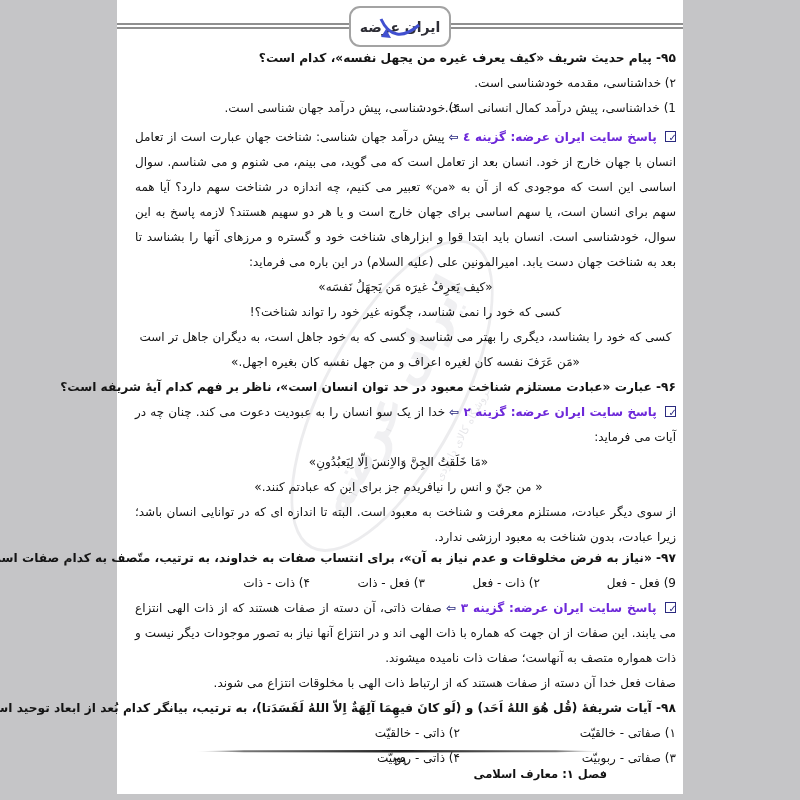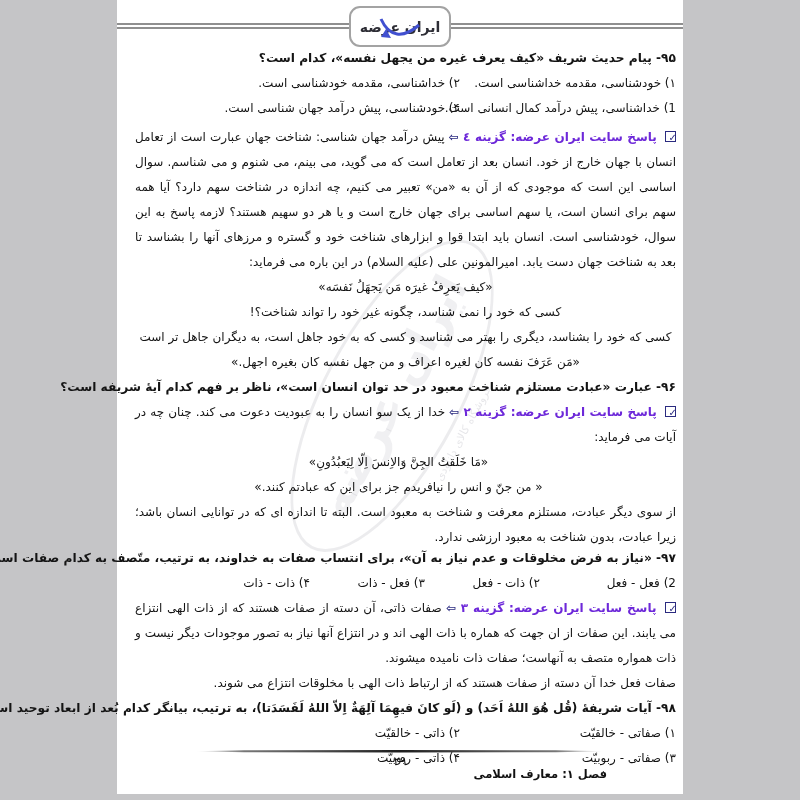--- a/index.html
+++ b/index.html
@@ -74,42 +74,41 @@
       <div class="wm-ellipse">
         <span class="wm-text">ایران عرضه</span>
       </div>
       <div class="wm-sub">فروشگاه کالای دانلودی</div>
     </div>
 
     <div class="content">
 
       <div class="q-title">۹۵- پیام حدیث شریف «کیف یعرف غیره من یجهل نفسه»، کدام است؟</div>
       <div class="opt-row">
-        <div class="opt w216">۱) خودشناسی، مقدمه خداشناسی است.</div>
         <div class="opt">۲) خداشناسی، مقدمه خودشناسی است.</div>
       </div>
       <div class="opt-row">
         <div class="opt w216">1) خداشناسی، پیش درآمد کمال انسانی است.</div>
         <div class="opt">۴) خودشناسی، پیش درآمد جهان شناسی است.</div>
       </div>
       <p class="answer mt4"><span class="chk"><span class="chk-mark">✓</span></span> <span class="ans-label">پاسخ سایت ایران عرضه: گزینه ٤</span> <span class="arrow-icon">⇦</span> <span>پیش درآمد جهان شناسی: شناخت جهان عبارت است از تعامل انسان با جهان خارج از خود. انسان بعد از تعامل است که می گوید، می بینم، می شنوم و می شناسم. سوال اساسی این است که موجودی که از آن به «من» تعبیر می کنیم، چه اندازه در شناخت سهم دارد؟ آیا همه سهم برای انسان است، یا سهم اساسی برای جهان خارج است و یا هر دو سهیم هستند؟ لازمه پاسخ به این سوال، خودشناسی است. انسان باید ابتدا قوا و ابزارهای شناخت خود و گستره و مرزهای آنها را بشناسد تا بعد به شناخت جهان دست یابد. امیرالمونین علی (علیه السلام) در این باره می فرماید:</span></p>
       <div class="quote">«کیف یَعرِفُ غیرَه مَن یَجهَلُ نَفسَه»</div>
       <div class="quote">کسی که خود را نمی شناسد، چگونه غیر خود را تواند شناخت؟!</div>
       <div class="quote">کسی که خود را بشناسد، دیگری را بهتر می شناسد و کسی که به خود جاهل است، به دیگران جاهل تر است</div>
       <div class="quote">«مَن عَرَفَ نفسه کان لغیره اعراف و من جهل نفسه کان بغیره اجهل.»</div>
 
       <div class="q-title">۹۶- عبارت «عبادت مستلزم شناخت معبود در حد توان انسان است»، ناظر بر فهم کدام آیهٔ شریفه است؟</div>
       <p class="answer"><span class="chk"><span class="chk-mark">✓</span></span> <span class="ans-label">پاسخ سایت ایران عرضه: گزینه ۲</span> <span class="arrow-icon">⇦</span> <span>خدا از یک سو انسان را به عبودیت دعوت می کند. چنان چه در آیات می فرماید:</span></p>
       <div class="quote indent">«مَا خَلَقتُ الجِنَّ وَالاِنسَ اِلّا لِیَعبُدُونِ»</div>
       <div class="quote indent">« من جنّ و انس را نیافریدم جز برای این که عبادتم کنند.»</div>
       <p class="answer">از سوی دیگر عبادت، مستلزم معرفت و شناخت به معبود است. البته تا اندازه ای که در توانایی انسان باشد؛ زیرا عبادت، بدون شناخت به معبود ارزشی ندارد.</p>
 
       <div class="q-title mtm4">۹۷- «نیاز به فرض مخلوقات و عدم نیاز به آن»، برای انتساب صفات به خداوند، به ترتیب، متّصف به کدام صفات است؟</div>
       <div class="opt-row">
-        <div class="opt w136">2) فعل - فعل</div>
+        <div class="opt w136">9) فعل - فعل</div>
         <div class="opt w115">۲) ذات - فعل</div>
         <div class="opt w115">۳) فعل - ذات</div>
         <div class="opt">۴) ذات - ذات</div>
       </div>
       <p class="answer"><span class="chk"><span class="chk-mark">✓</span></span> <span class="ans-label">پاسخ سایت ایران عرضه: گزینه ۳</span> <span class="arrow-icon">⇦</span> <span>صفات ذاتی، آن دسته از صفات هستند که از ذات الهی انتزاع می یابند. این صفات از ان جهت که هماره با ذات الهی اند و در انتزاع آنها نیاز به تصور موجودات دیگر نیست و ذات همواره متصف به آنهاست؛ صفات ذات نامیده میشوند.</span></p>
       <p class="answer">صفات فعل خدا آن دسته از صفات هستند که از ارتباط ذات الهی با مخلوقات انتزاع می شوند.</p>
 
       <div class="q-title">۹۸- آیات شریفهٔ (قُل هُوَ اللهُ اَحَد) و (لَو کانَ فیهِمَا آلِهَةٌ اِلاّ اللهُ لَفَسَدَتا)، به ترتیب، بیانگر کدام بُعد از ابعاد توحید است؟</div>
       <div class="opt-row">
         <div class="opt w216">۱) صفاتی - خالقیّت</div>

